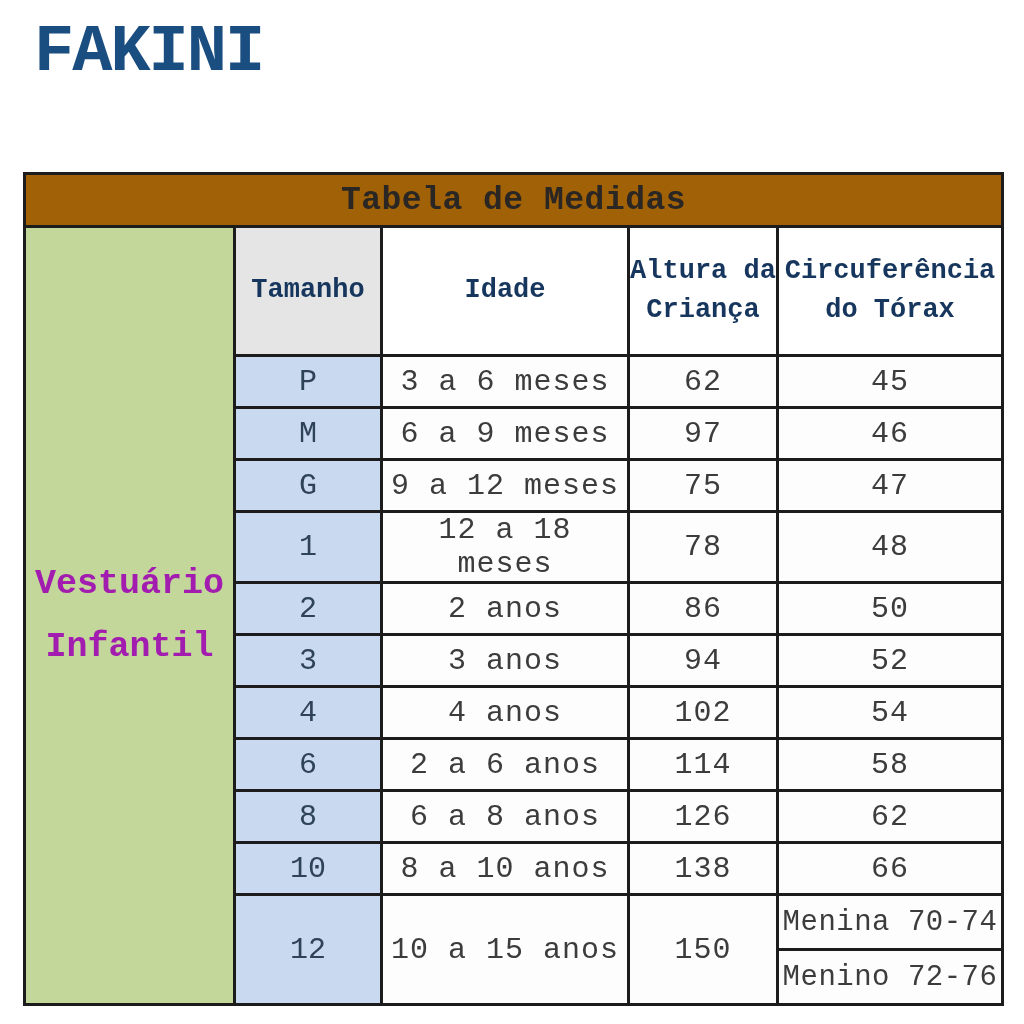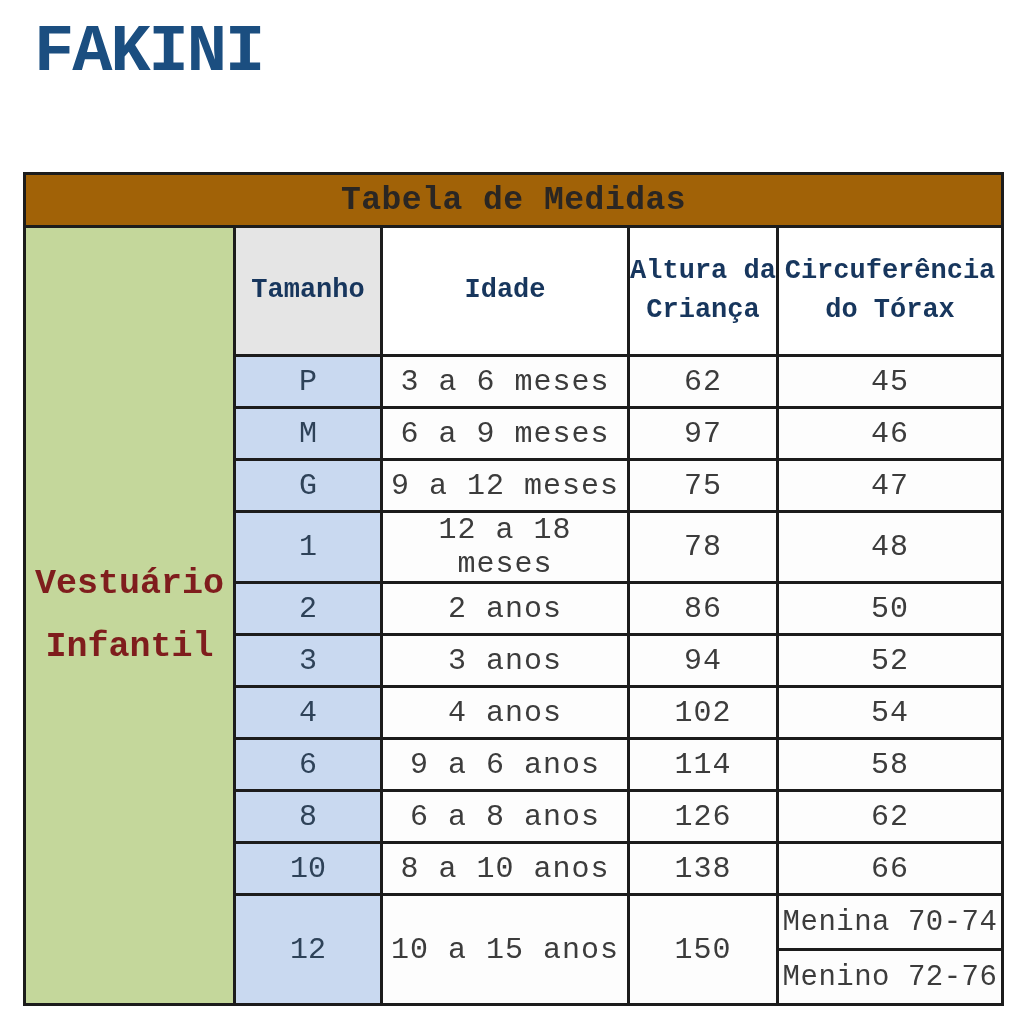--- a/index.html
+++ b/index.html
@@ -25,21 +25,21 @@
   }
   table.measures td{
     border:3px solid #1c1c1c;text-align:center;vertical-align:middle;
     padding:0;overflow:hidden;
   }
   .title-cell{
     height:50px;background:#F6B183;
     font-size:33px;font-weight:bold;color:#2a2623;letter-spacing:0.5px;
   }
   .cat-cell{
-    background:#C4D79B;color:#7f1d1d;
+    background:#C4D79B;color:#a21caf;
     font-size:35px;font-weight:bold;line-height:1.8;
   }
   .hdr{
     height:126px;background:#ffffff;color:#17365D;
     font-size:27px;font-weight:bold;line-height:1.45;
     padding:0 6px;
   }
   .hdr.blue{background:#C9D9F0;}
   .size{
     height:49px;background:#C9D9F0;color:#2E4258;font-size:30px;
@@ -121,21 +121,21 @@
       <td class="cell">52</td>
     </tr>
     <tr>
       <td class="size">4</td>
       <td class="cell">4 anos</td>
       <td class="cell">102</td>
       <td class="cell">54</td>
     </tr>
     <tr>
       <td class="size">6</td>
-      <td class="cell">9 a 6 anos</td>
+      <td class="cell">2 a 6 anos</td>
       <td class="cell">114</td>
       <td class="cell">58</td>
     </tr>
     <tr>
       <td class="size">8</td>
       <td class="cell">6 a 8 anos</td>
       <td class="cell">126</td>
       <td class="cell">62</td>
     </tr>
     <tr>

